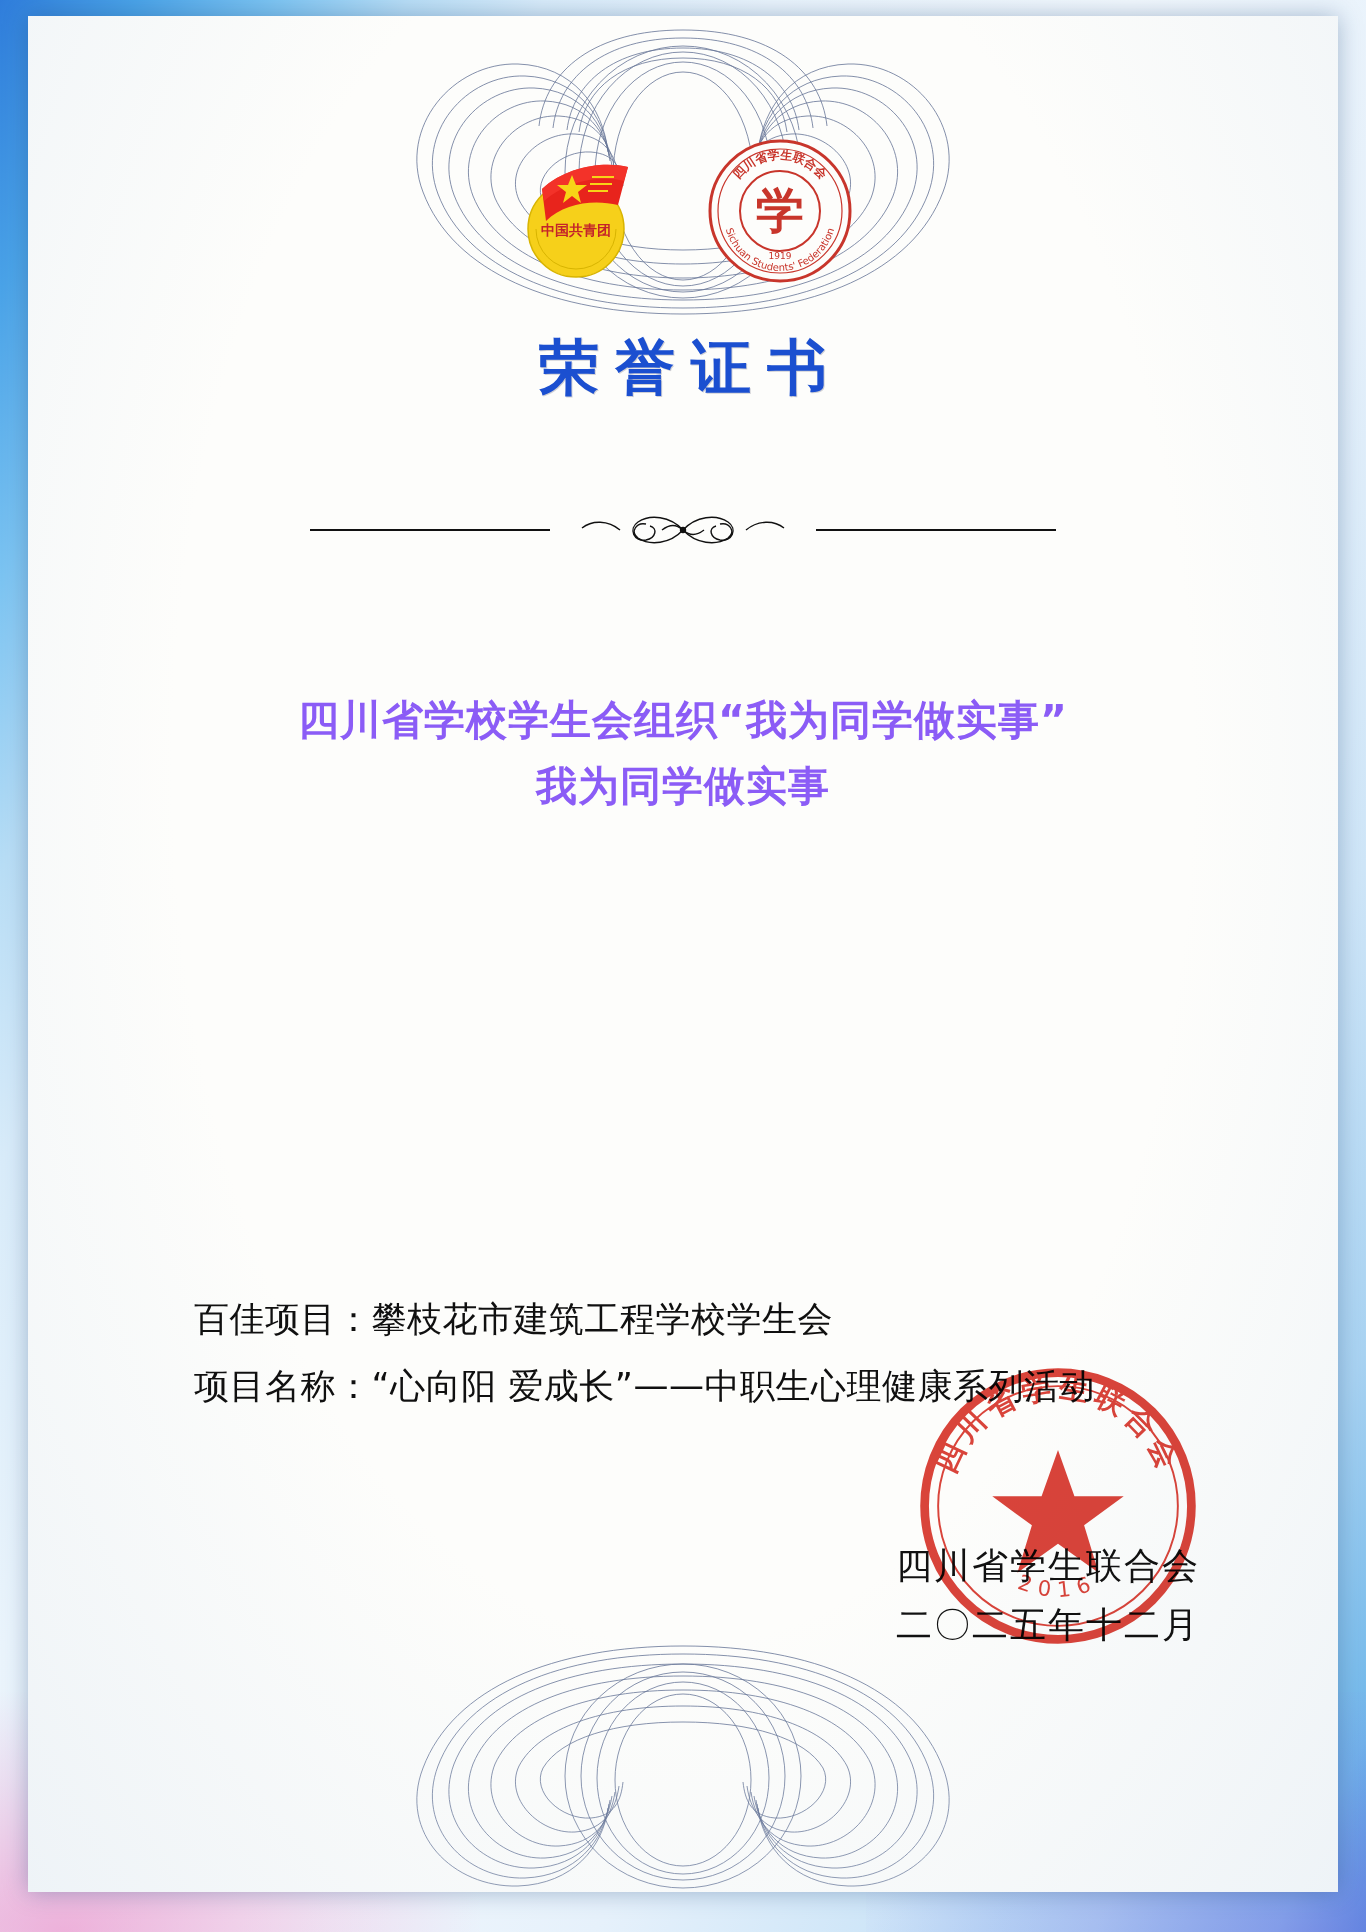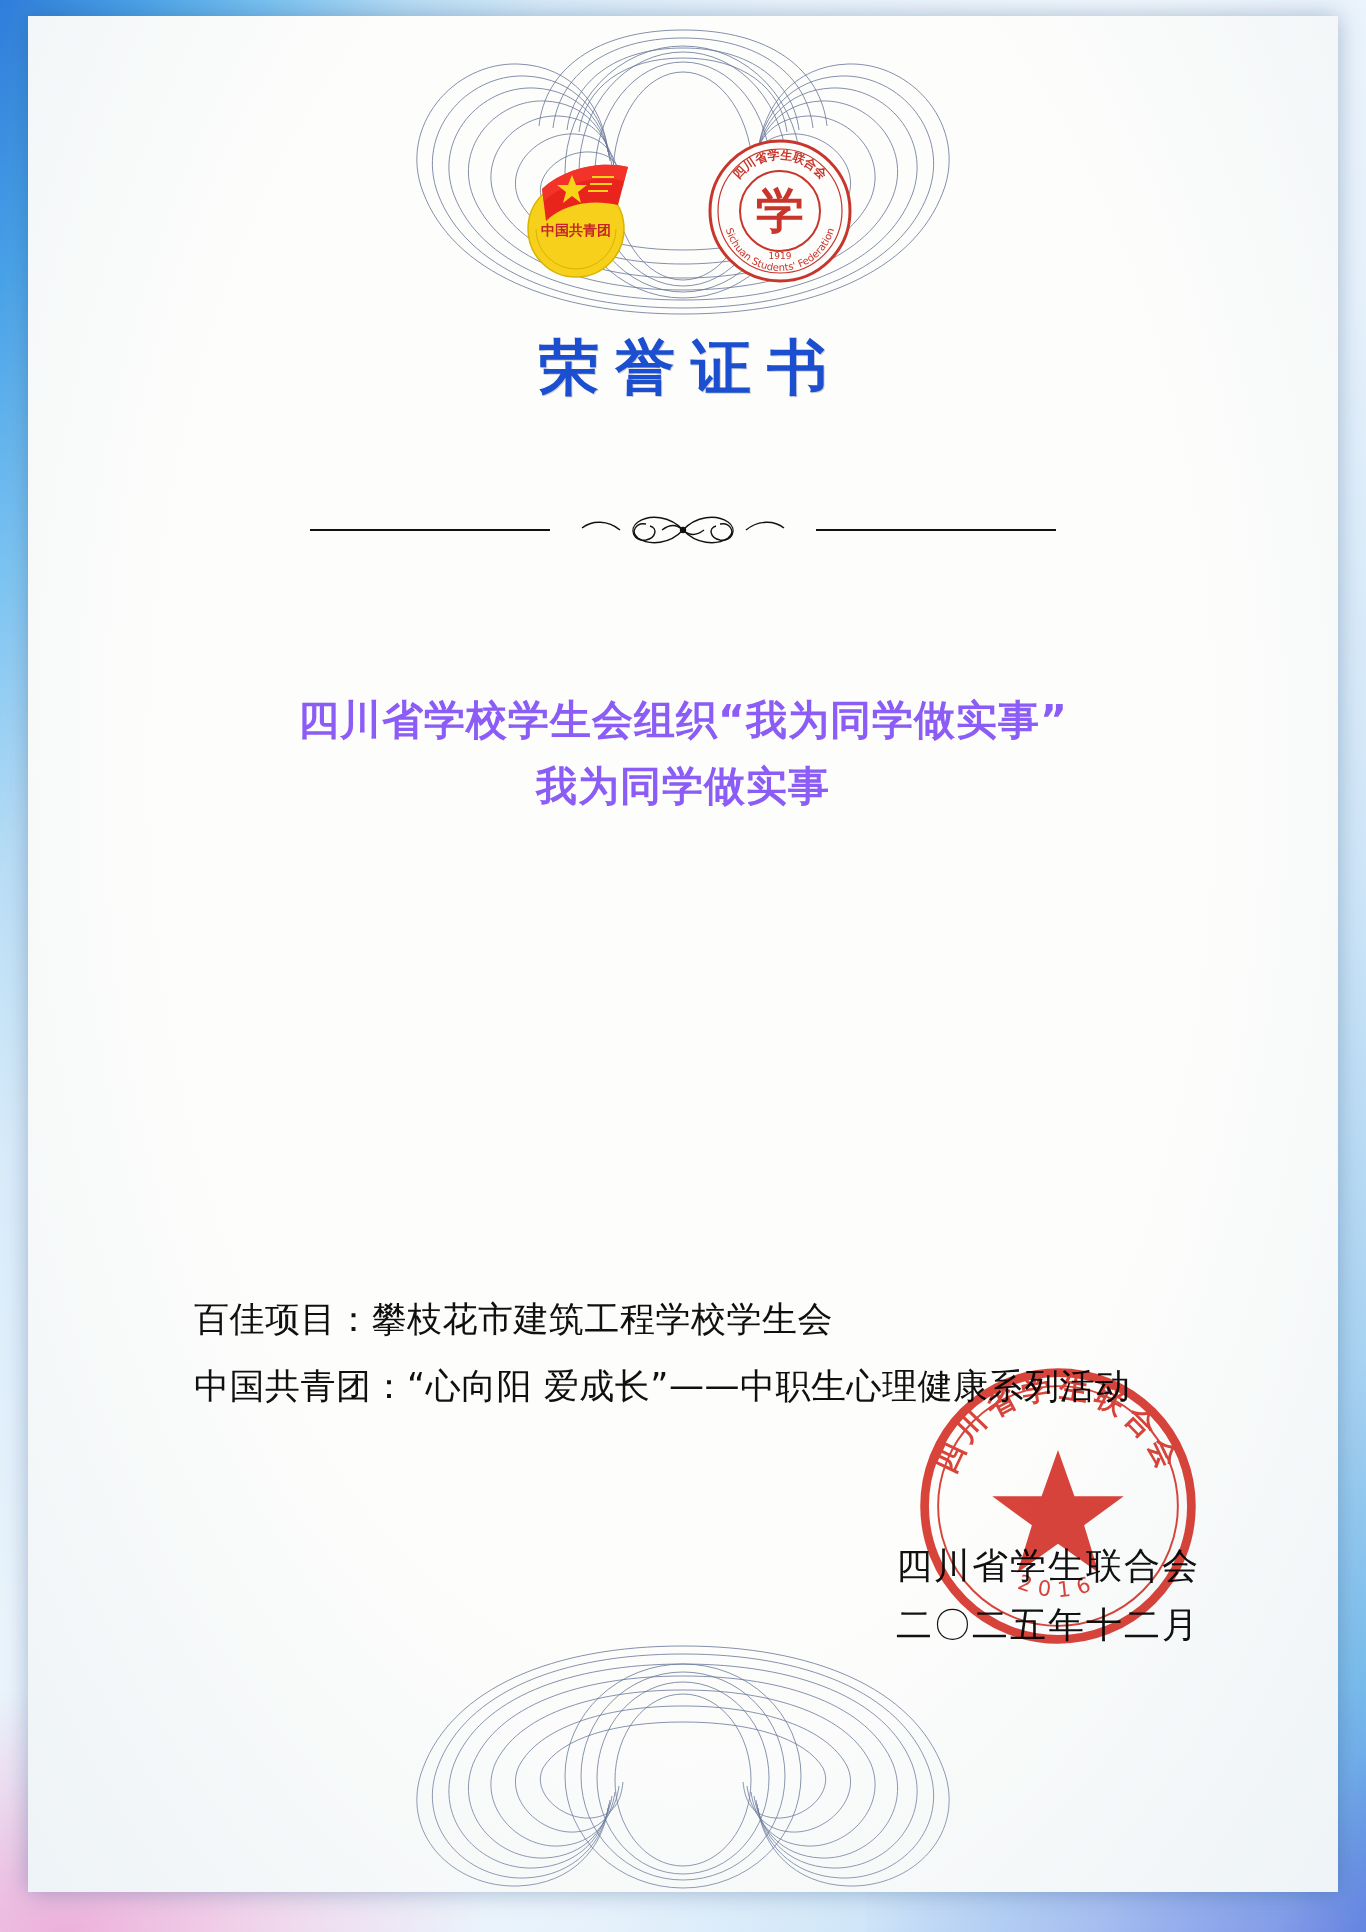--- a/index.html
+++ b/index.html
@@ -334,21 +334,21 @@
       <span class="l1">四川省学校学生会组织“我为同学做实事”</span>
       <span class="l2">我为同学做实事</span>
     </div>
 
 
     <div class="fields">
       <div class="field-row">
         <span class="field-label">百佳项目：</span><span class="field-value">攀枝花市建筑工程学校学生会</span>
       </div>
       <div class="field-row">
-        <span class="field-label">中国共青团：</span><span class="field-value">“心向阳 爱成长”——中职生心理健康系列活动</span>
+        <span class="field-label">项目名称：</span><span class="field-value">“心向阳 爱成长”——中职生心理健康系列活动</span>
       </div>
     </div>
 
     <svg class="seal" viewBox="0 0 300 300" aria-hidden="true">
       <g stroke="#d8342a" fill="none">
         <circle cx="150" cy="150" r="138" stroke-width="9"></circle>
         <circle cx="150" cy="150" r="124" stroke-width="2"></circle>
       </g>
 
       <polygon points="150,92 167,140 218,140 177,170 192,219 150,189 108,219 123,170 82,140 133,140" fill="#d8342a"></polygon>

